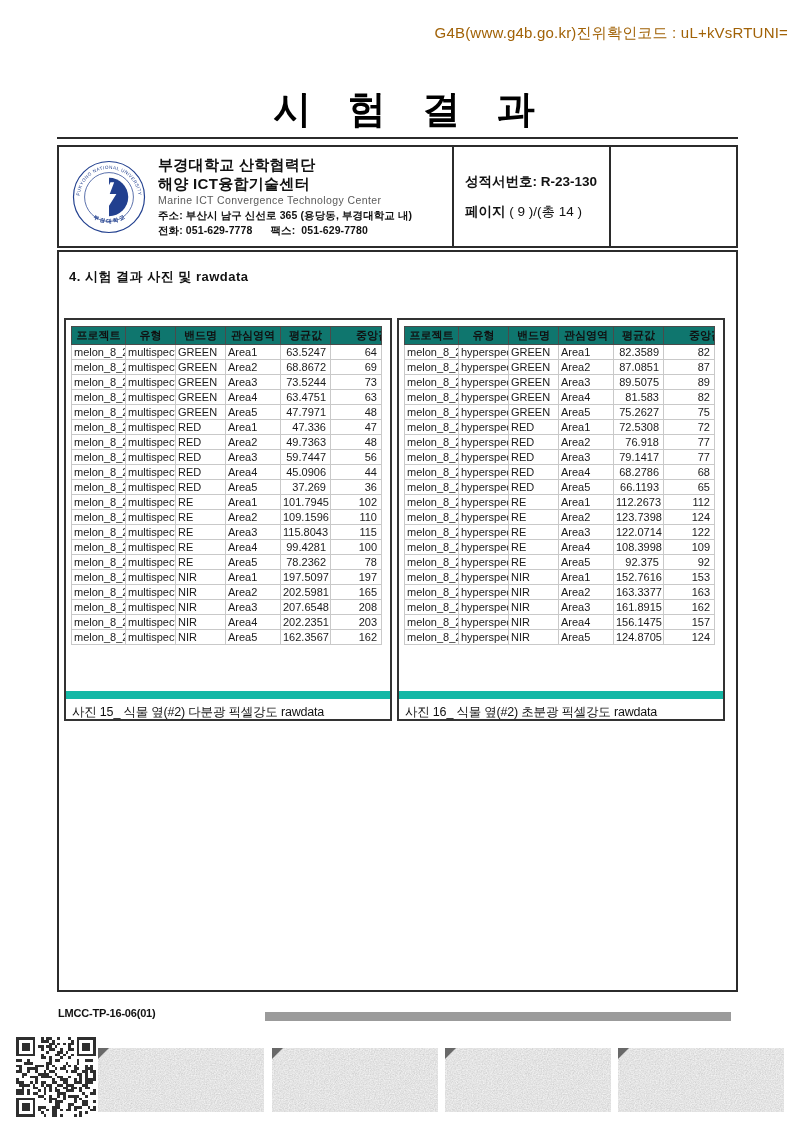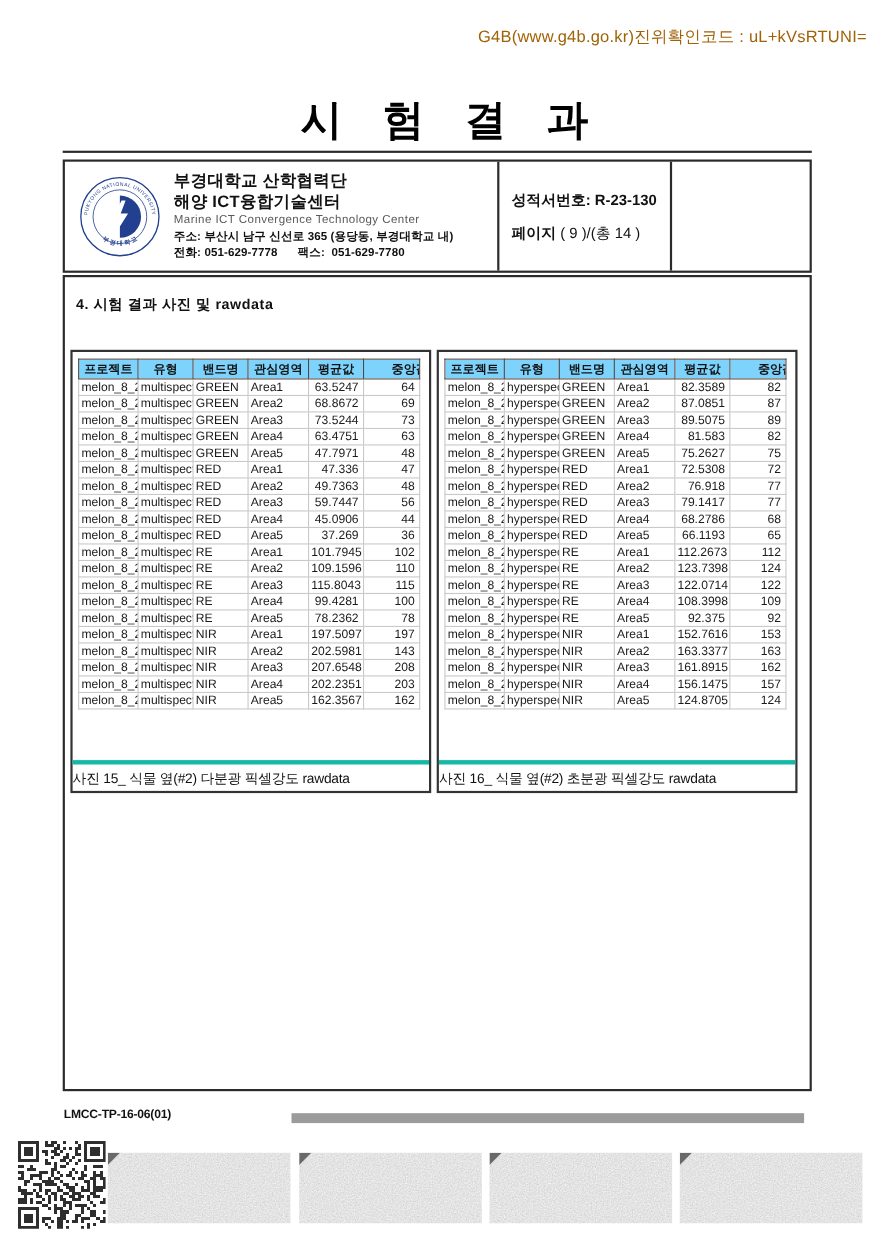--- a/index.html
+++ b/index.html
@@ -40,31 +40,31 @@
                    letter-spacing:0.5px; }
 
   .panel { position:absolute; top:66px; width:328px; height:403px; border:2px solid #333; }
   .panel.p-left  { left:5px; }
   .panel.p-right { left:338px; }
 
   table.xl { border-collapse:collapse; table-layout:fixed; width:310px;
              margin:6px 0 0 5px; font-size:11px; }
   table.xl th { font-weight:bold; font-size:11px; height:18px; text-align:center;
                 border:1.5px solid #4a4a4a; padding:0 1px; white-space:nowrap; overflow:hidden;
-                background:#7dd3fc; }
+                background:#0f766e; }
   table.xl td { border:1px solid #c9c9c9; height:15px; padding:0 2px;
                 white-space:nowrap; overflow:hidden; color:#1a1a1a; }
   table.xl .c0 { width:54px; } table.xl .c1 { width:50px; }
   table.xl .c2 { width:50px; } table.xl .c3 { width:55px; }
   table.xl .c4 { width:50px; } table.xl .c5 { width:51px;padding-left:25px; }
   table.xl td.c0, table.xl td.c1, table.xl td.c2, table.xl td.c3 { text-align:left; }
   table.xl td.c4, table.xl td.c5 { text-align:right; padding-right:4px; }
 
   .caption { position:absolute; left:0; right:0; bottom:0; height:28px;
-             border-top:4px solid #14b8a6; line-height:26px; 
+             border-top:8px solid #14b8a6; line-height:26px; padding-left:6px;
              font-size:12.5px; letter-spacing:-0.2px; white-space:nowrap; overflow:hidden; }
 
   
   .doc-code { position:absolute; left:58px; top:1007px; font-size:11px; font-weight:bold;
               letter-spacing:-0.2px; }
   .gray-bar { position:absolute; left:265px; top:1012px; width:466px; height:9px;
               background:#9b9b9b; }
   .qr { position:absolute; left:16px; top:1037px; width:80px; height:80px; }
   .noise-strip { position:absolute; top:1048px; height:64px; width:166px; }
   .ns1 { left:98px; } .ns2 { left:272px; } .ns3 { left:445px; } .ns4 { left:618px; }
@@ -276,21 +276,21 @@
             <td class="c3">Area1</td>
             <td class="c4">197.5097</td>
             <td class="c5">197</td>
           </tr>
           <tr>
             <td class="c0">melon_8_2</td>
             <td class="c1">multispect</td>
             <td class="c2">NIR</td>
             <td class="c3">Area2</td>
             <td class="c4">202.5981</td>
-            <td class="c5">143</td>
+            <td class="c5">165</td>
           </tr>
           <tr>
             <td class="c0">melon_8_2</td>
             <td class="c1">multispect</td>
             <td class="c2">NIR</td>
             <td class="c3">Area3</td>
             <td class="c4">207.6548</td>
             <td class="c5">208</td>
           </tr>
           <tr>

